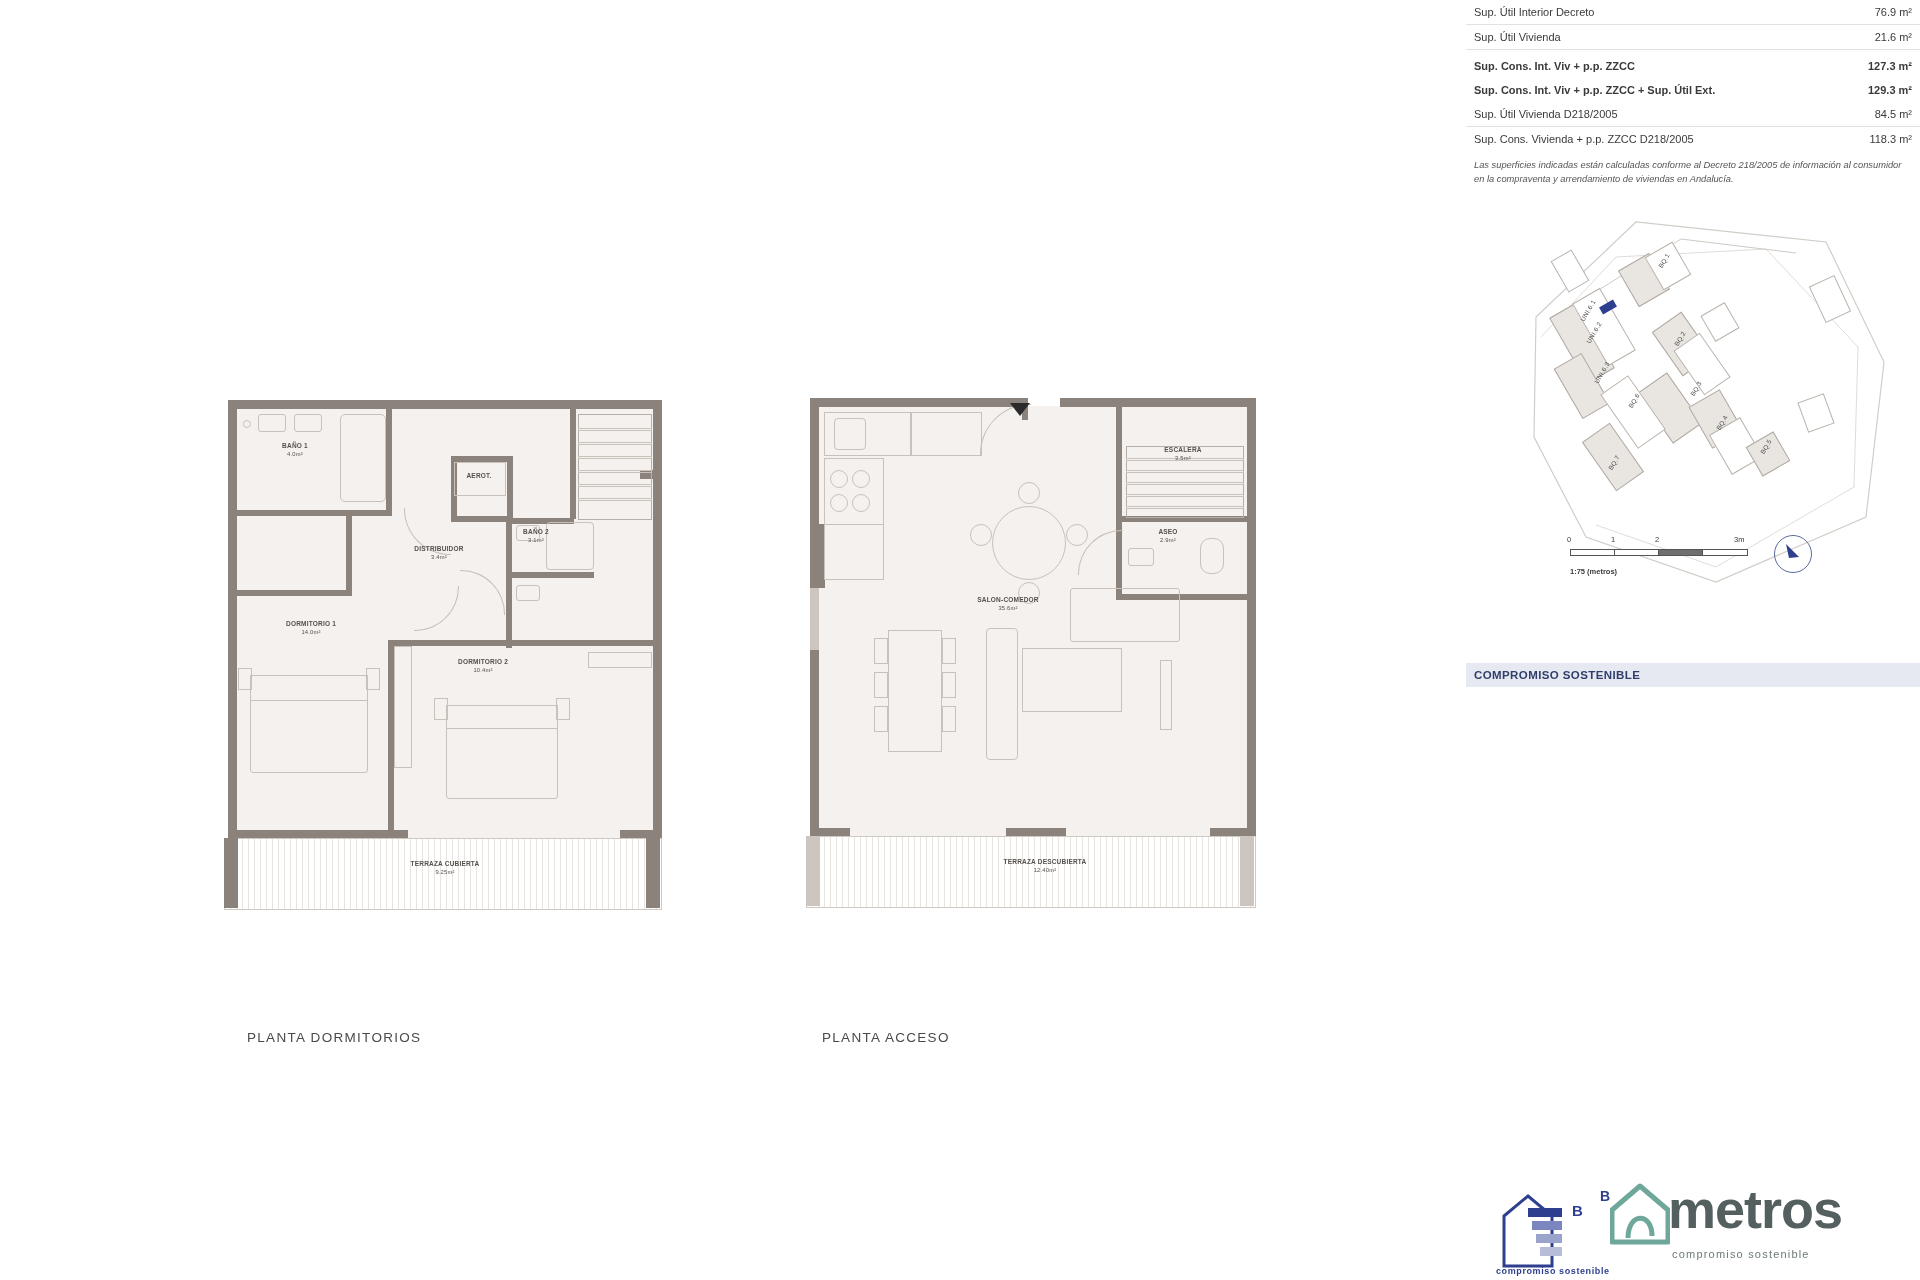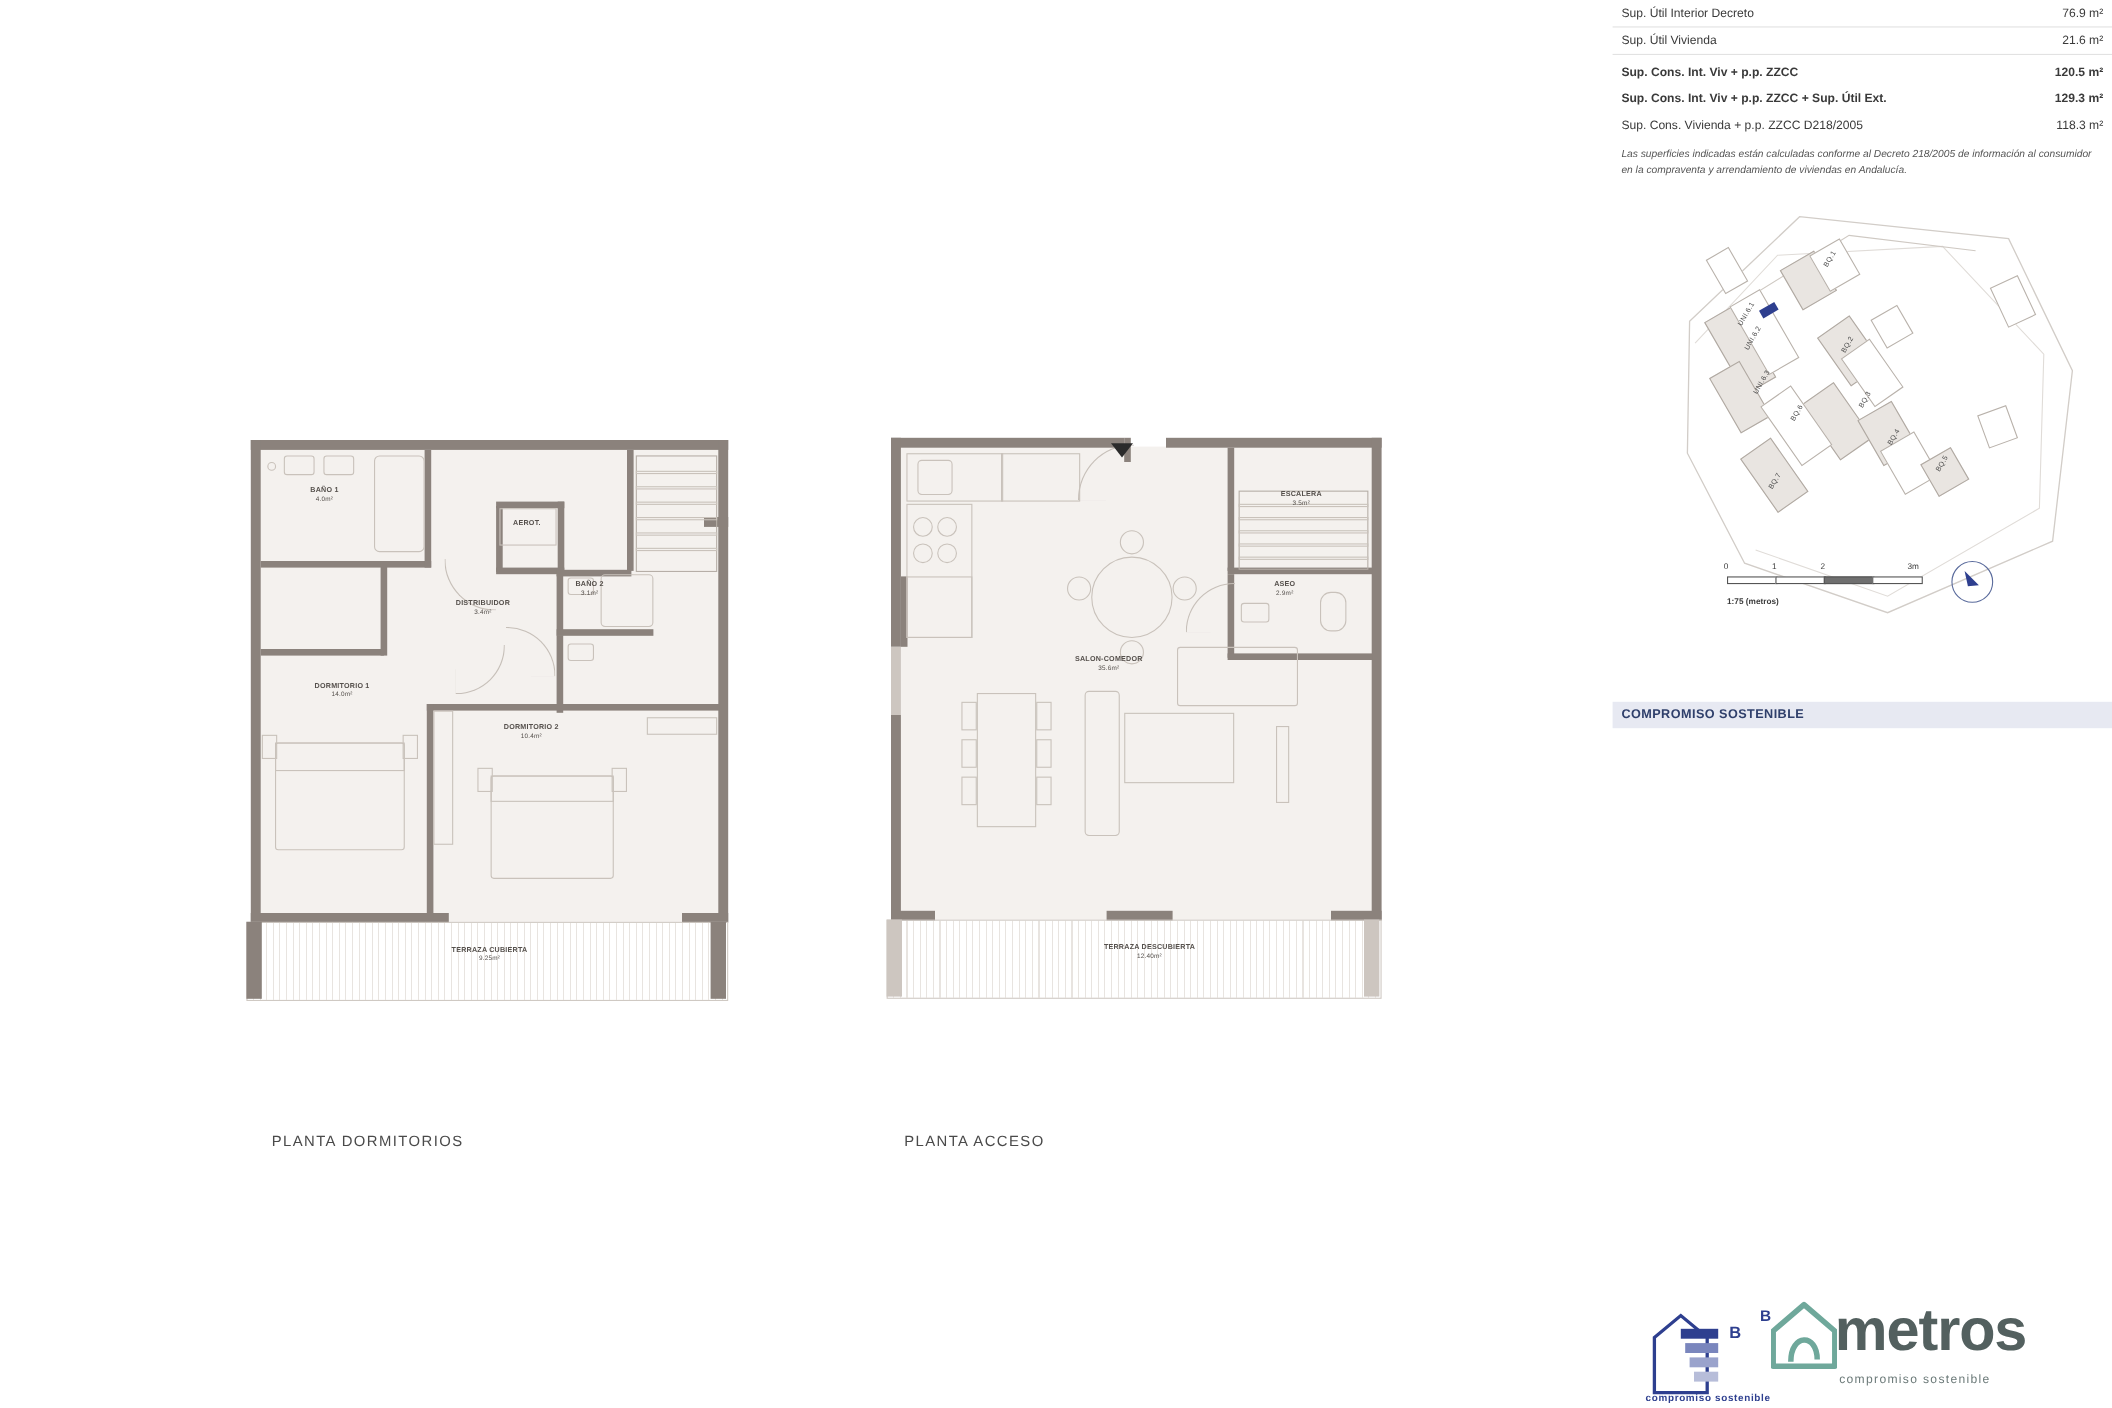--- a/index.html
+++ b/index.html
@@ -238,27 +238,31 @@
       <span>Sup. Útil Interior Decreto</span>
       <span class="v">76.9 m²</span>
     </div>
     <div class="rowline">
       <span>Sup. Útil Vivienda</span>
       <span class="v">21.6 m²</span>
     </div>
     <div style="height:4px;"></div>
     <div class="rowline b">
       <span>Sup. Cons. Int. Viv + p.p. ZZCC</span>
-      <span class="v">120.5 m²</span>
+      <span class="v">127.3 m²</span>
     </div>
     <div class="rowline b">
       <span>Sup. Cons. Int. Viv + p.p. ZZCC + Sup. Útil Ext.</span>
       <span class="v">129.3 m²</span>
     </div>
 
+    <div class="rowline">
+      <span>Sup. Útil Vivienda D218/2005</span>
+      <span class="v">84.5 m²</span>
+    </div>
     <div class="rowline" style="border-bottom:none;">
       <span>Sup. Cons. Vivienda + p.p. ZZCC D218/2005</span>
       <span class="v">118.3 m²</span>
     </div>
     <div class="note">Las superficies indicadas están calculadas conforme al Decreto 218/2005 de información al consumidor en la compraventa y arrendamiento de viviendas en Andalucía.</div>
 
 
     <div class="mapbox">
 
       <svg width="454" height="400" style="position:absolute;left:0;top:0;">

